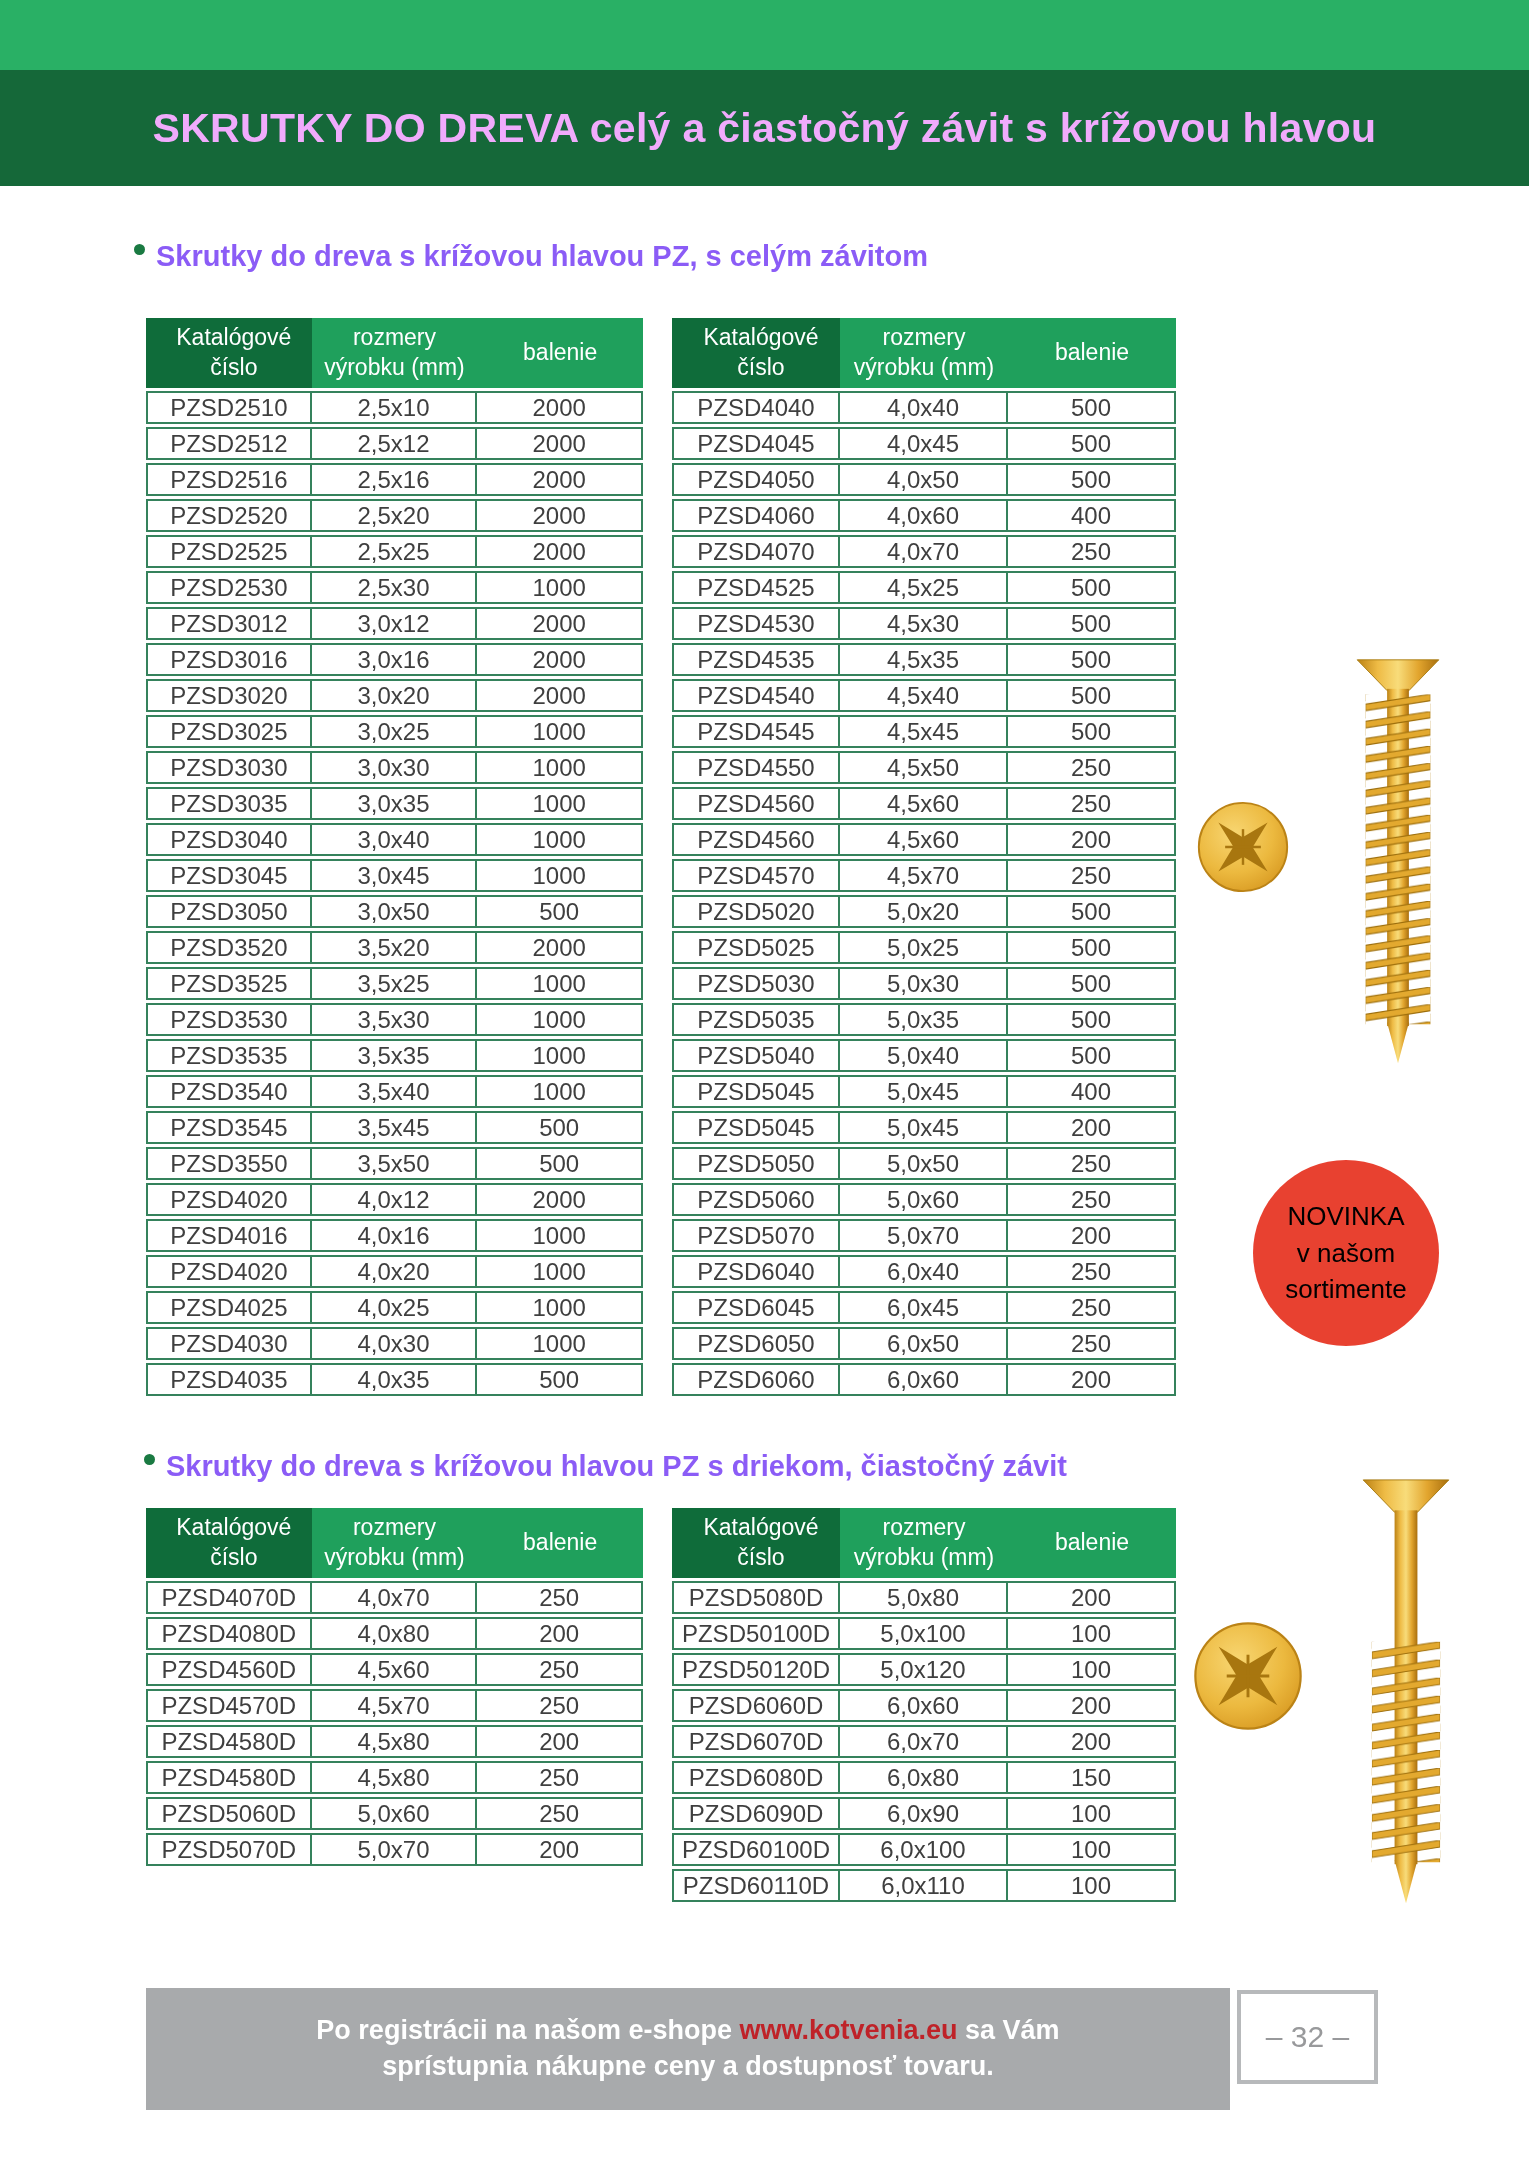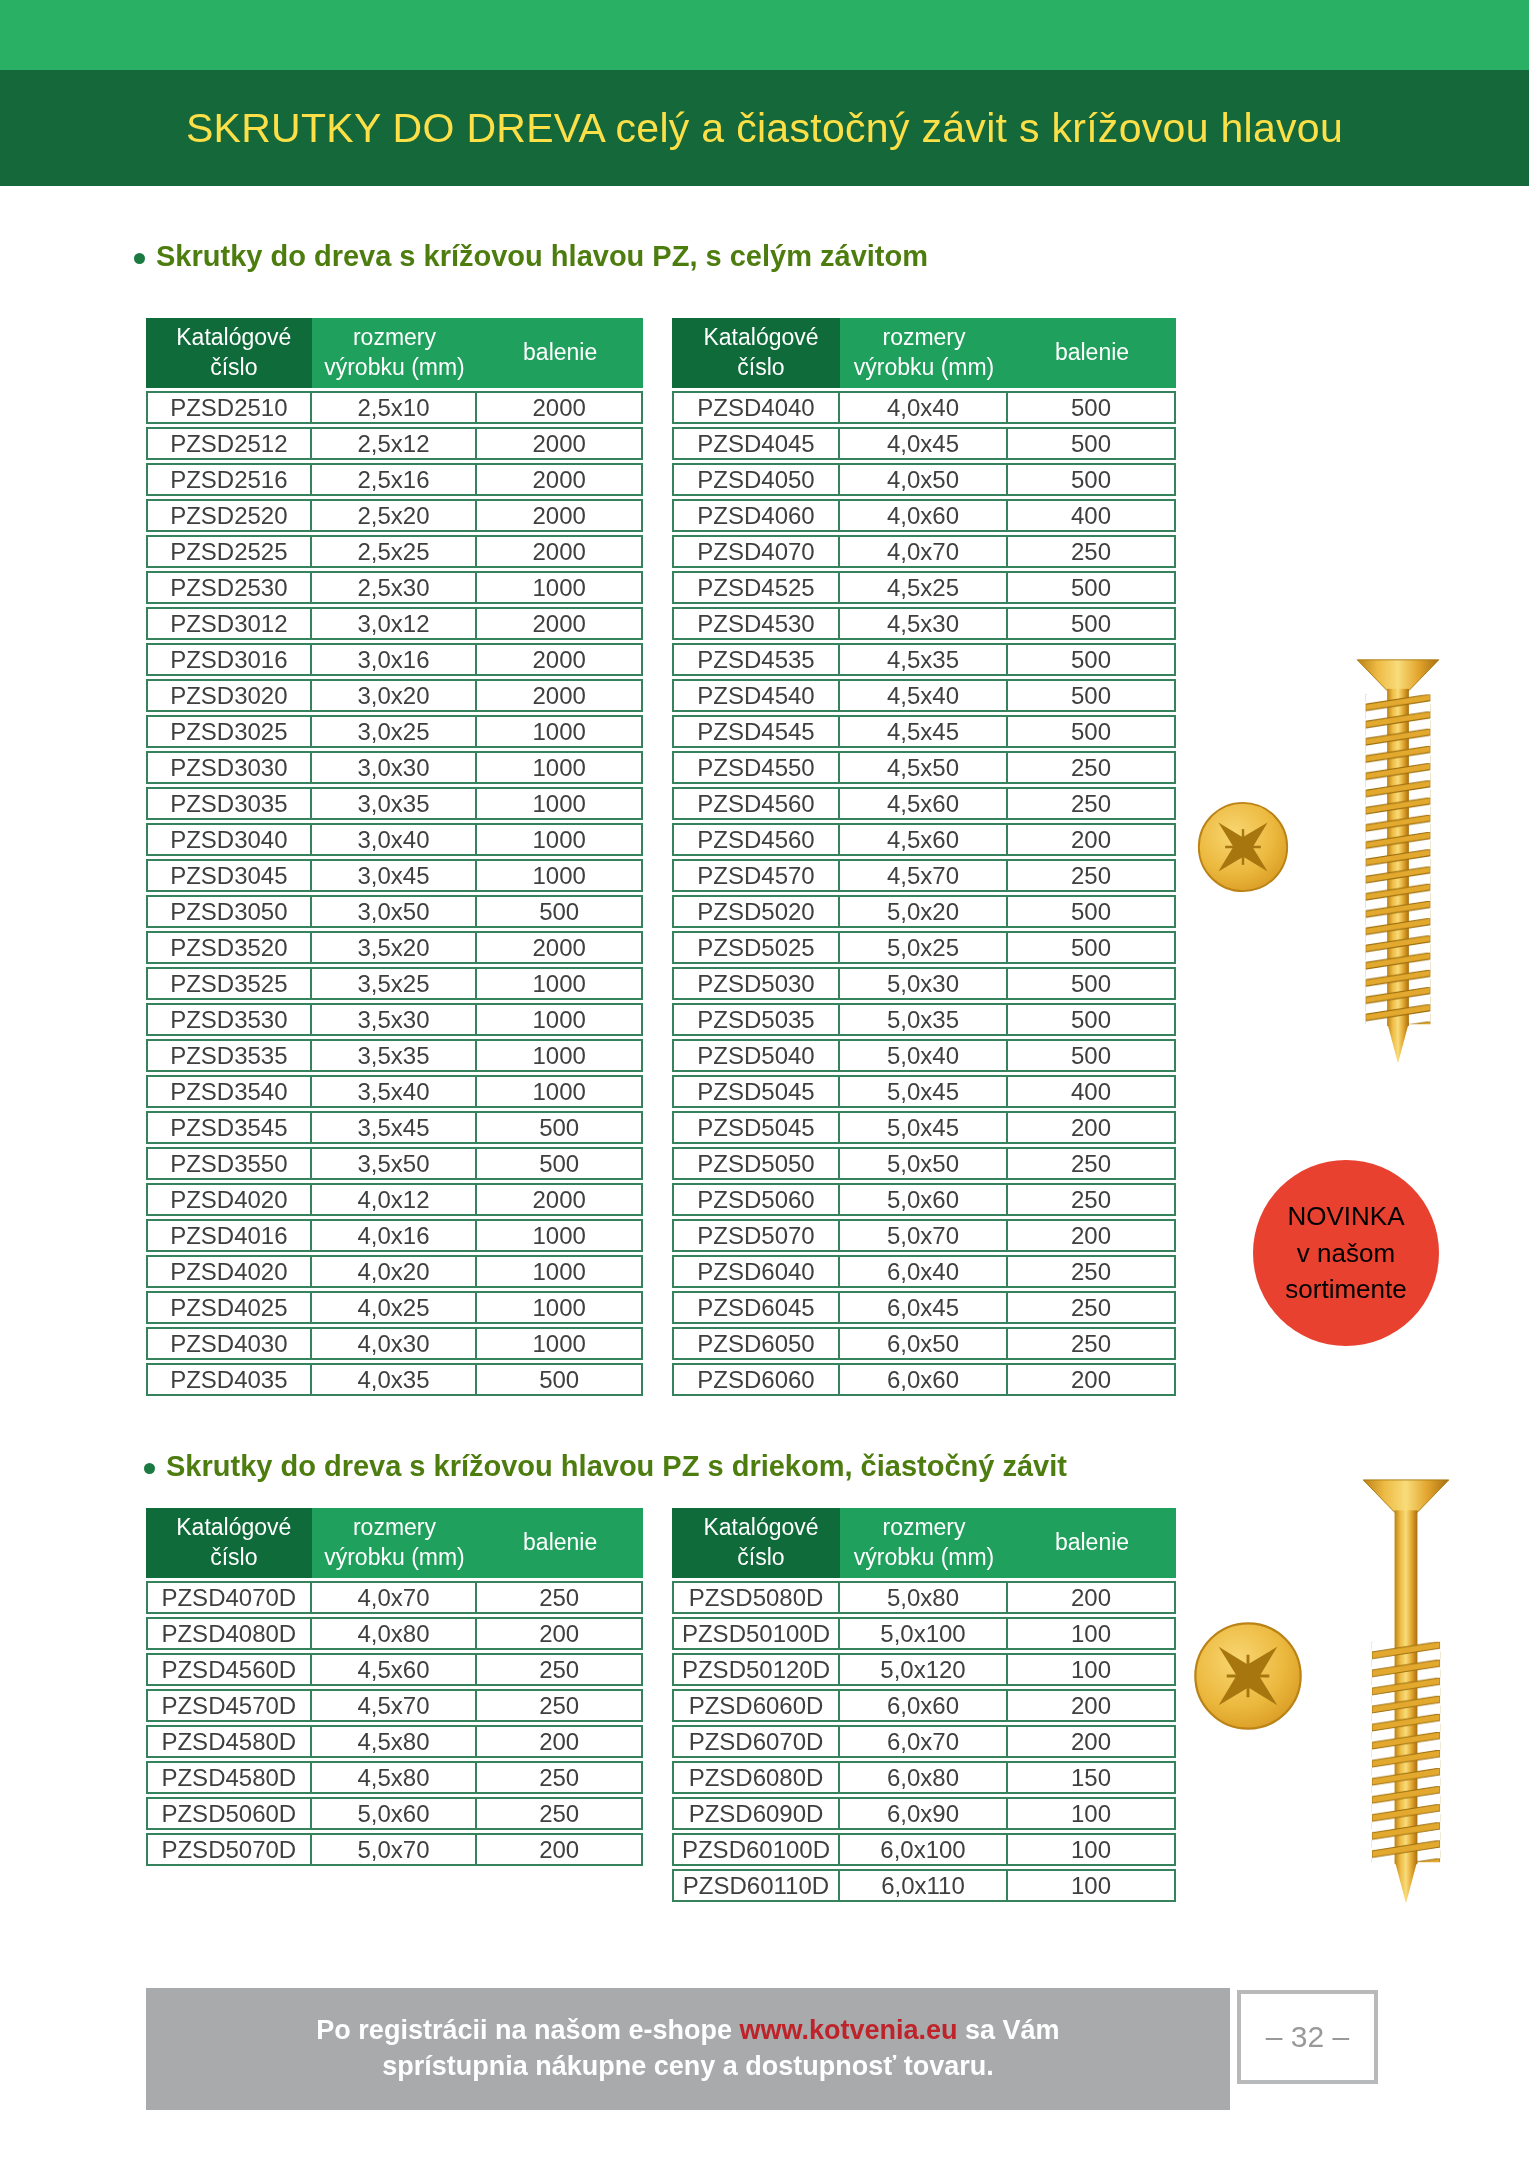--- a/index.html
+++ b/index.html
@@ -2,24 +2,24 @@
 <html><head>
 <meta charset="utf-8">
 <style>
   html,body{margin:0;padding:0;background:#ffffff;}
   body{font-family:"Liberation Sans", sans-serif;}
   .page{position:relative;width:1529px;height:2160px;background:#ffffff;overflow:hidden;}
 
   .topbar{position:absolute;left:0;top:0;width:100%;height:70px;background:#29b065;}
   .titlebar{position:absolute;left:0;top:70px;width:100%;height:116px;background:#156839;
             display:flex;align-items:center;justify-content:center;}
-  .titlebar h1{margin:0;color:#fde047;font-size:41px;font-weight:normal;letter-spacing:.3px;}
-
-  .section-title{position:absolute;display:flex;align-items:center;gap:11px;
-                 font-size:29px;font-weight:bold;color:#4d7c0f;}
+  .titlebar h1{margin:0;color:#f0abfc;font-size:41px;font-weight:bold;letter-spacing:.3px;}
+
+  .section-title{position:absolute;display:flex;align-items:flex-start;gap:11px;
+                 font-size:29px;font-weight:bold;color:#8b5cf6;}
   .bullet{width:11px;height:11px;border-radius:50%;background:#1a7a42;flex:0 0 auto;margin-top:4px;}
   #sec1{left:134px;top:240px;}
   #sec2{left:144px;top:1450px;}
 
   table.data-table{position:absolute;border-collapse:separate;border-spacing:0 3px;table-layout:fixed;}
   #t1{left:146px;top:315px;width:497px;}
   #t2{left:672px;top:315px;width:504px;}
   #t3{left:146px;top:1505px;width:497px;}
   #t4{left:672px;top:1505px;width:504px;}
 

